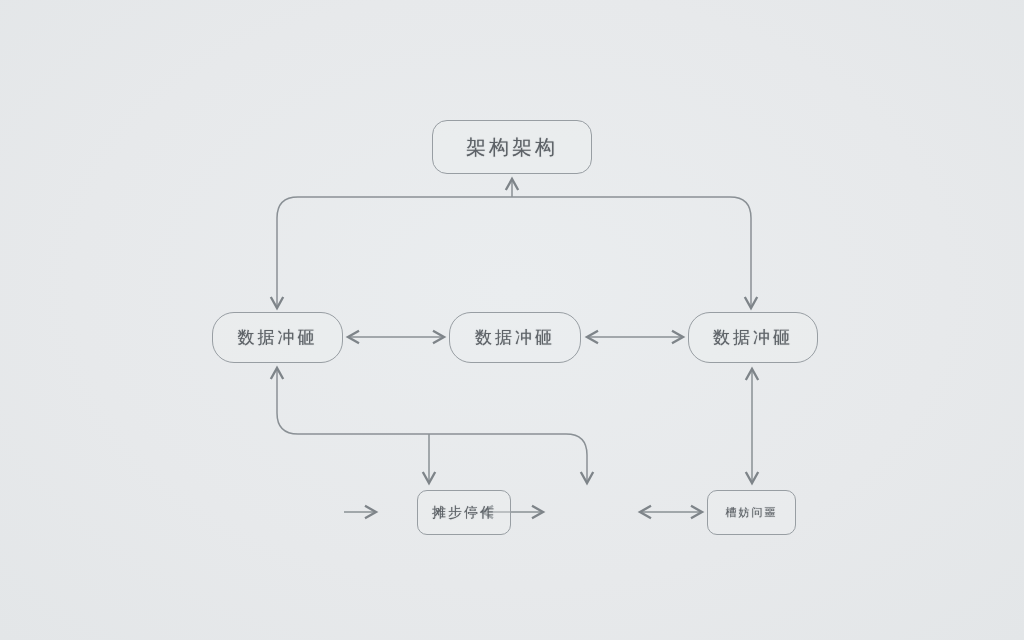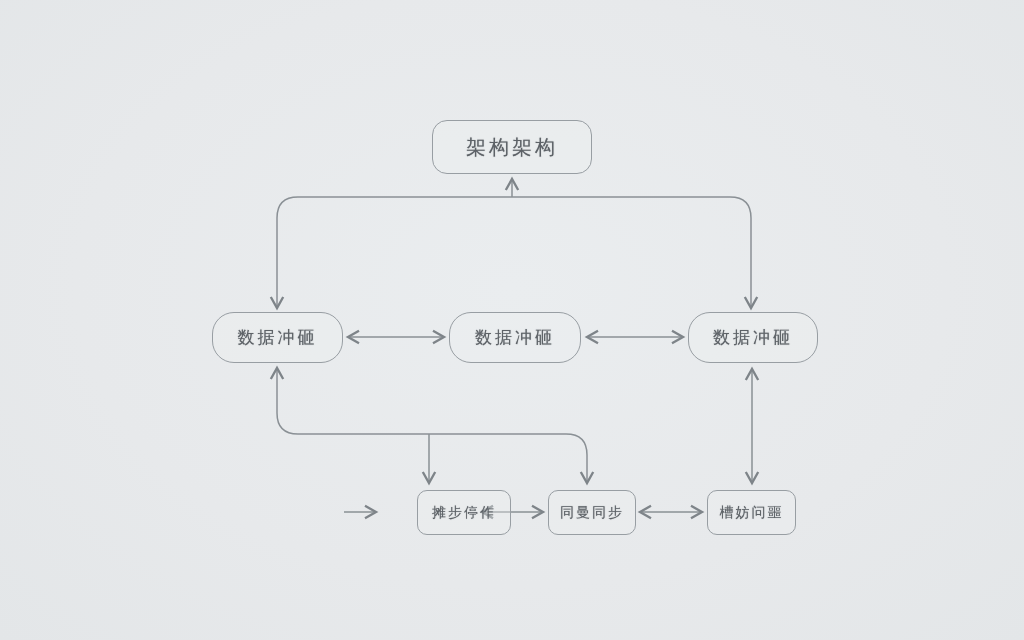--- a/index.html
+++ b/index.html
@@ -22,21 +22,21 @@
     box-sizing:border-box;
     text-shadow:0 0 1px rgba(93,98,103,0.55);
     white-space:nowrap;
   }
   .node-top        {left:432px; top:120px; width:160px; height:54px; font-size:20px; border-radius:15px;}
   .node-mid-left   {left:212px; top:312px; width:131px; height:51px; font-size:17px;}
   .node-mid-center {left:449px; top:312px; width:132px; height:51px; font-size:17px;}
   .node-mid-right  {left:688px; top:312px; width:130px; height:51px; font-size:17px;}
   .node-bot-left   {left:383px; top:490px; width:94px;  height:45px; font-size:14px; border-radius:10px; letter-spacing:2px;margin-left:34px;}
   .node-bot-center {left:548px; top:490px; width:88px;  height:45px; font-size:14px; border-radius:10px; letter-spacing:2px;}
-  .node-bot-right  {left:707px; top:490px; width:89px;  height:45px; font-size:14px; border-radius:10px; letter-spacing:2px;}
+  .node-bot-right  {left:707px; top:490px; width:89px;  height:45px; font-size:11px; border-radius:10px; letter-spacing:2px;}
 </style>
 </head>
 <body>
 
 <div class="canvas">
 
   <svg class="edges" width="1024" height="640" viewBox="0 0 1024 640" fill="none" stroke="#8a9095" stroke-width="1.5">
     <defs>
       <marker id="arw" viewBox="0 0 12 12" refX="10" refY="6" markerWidth="11" markerHeight="11" orient="auto-start-reverse">
         <path d="M2,1.5 L10,6 L2,10.5" fill="none" stroke="#7e8489" stroke-width="1.7"></path>
@@ -62,17 +62,16 @@
   <div class="node node-top">架构架构</div>
 
   <div class="node node-mid-left">数据冲砸</div>
 
   <div class="node node-mid-center">数据冲砸</div>
 
   <div class="node node-mid-right">数据冲砸</div>
 
   <div class="node node-bot-left">摊步停作</div>
 
-  <div class="node node-bot-center">同曼同步</div>
 
   <div class="node node-bot-right">槽妨问噩</div>
 
 </div>
 
 </body></html>

